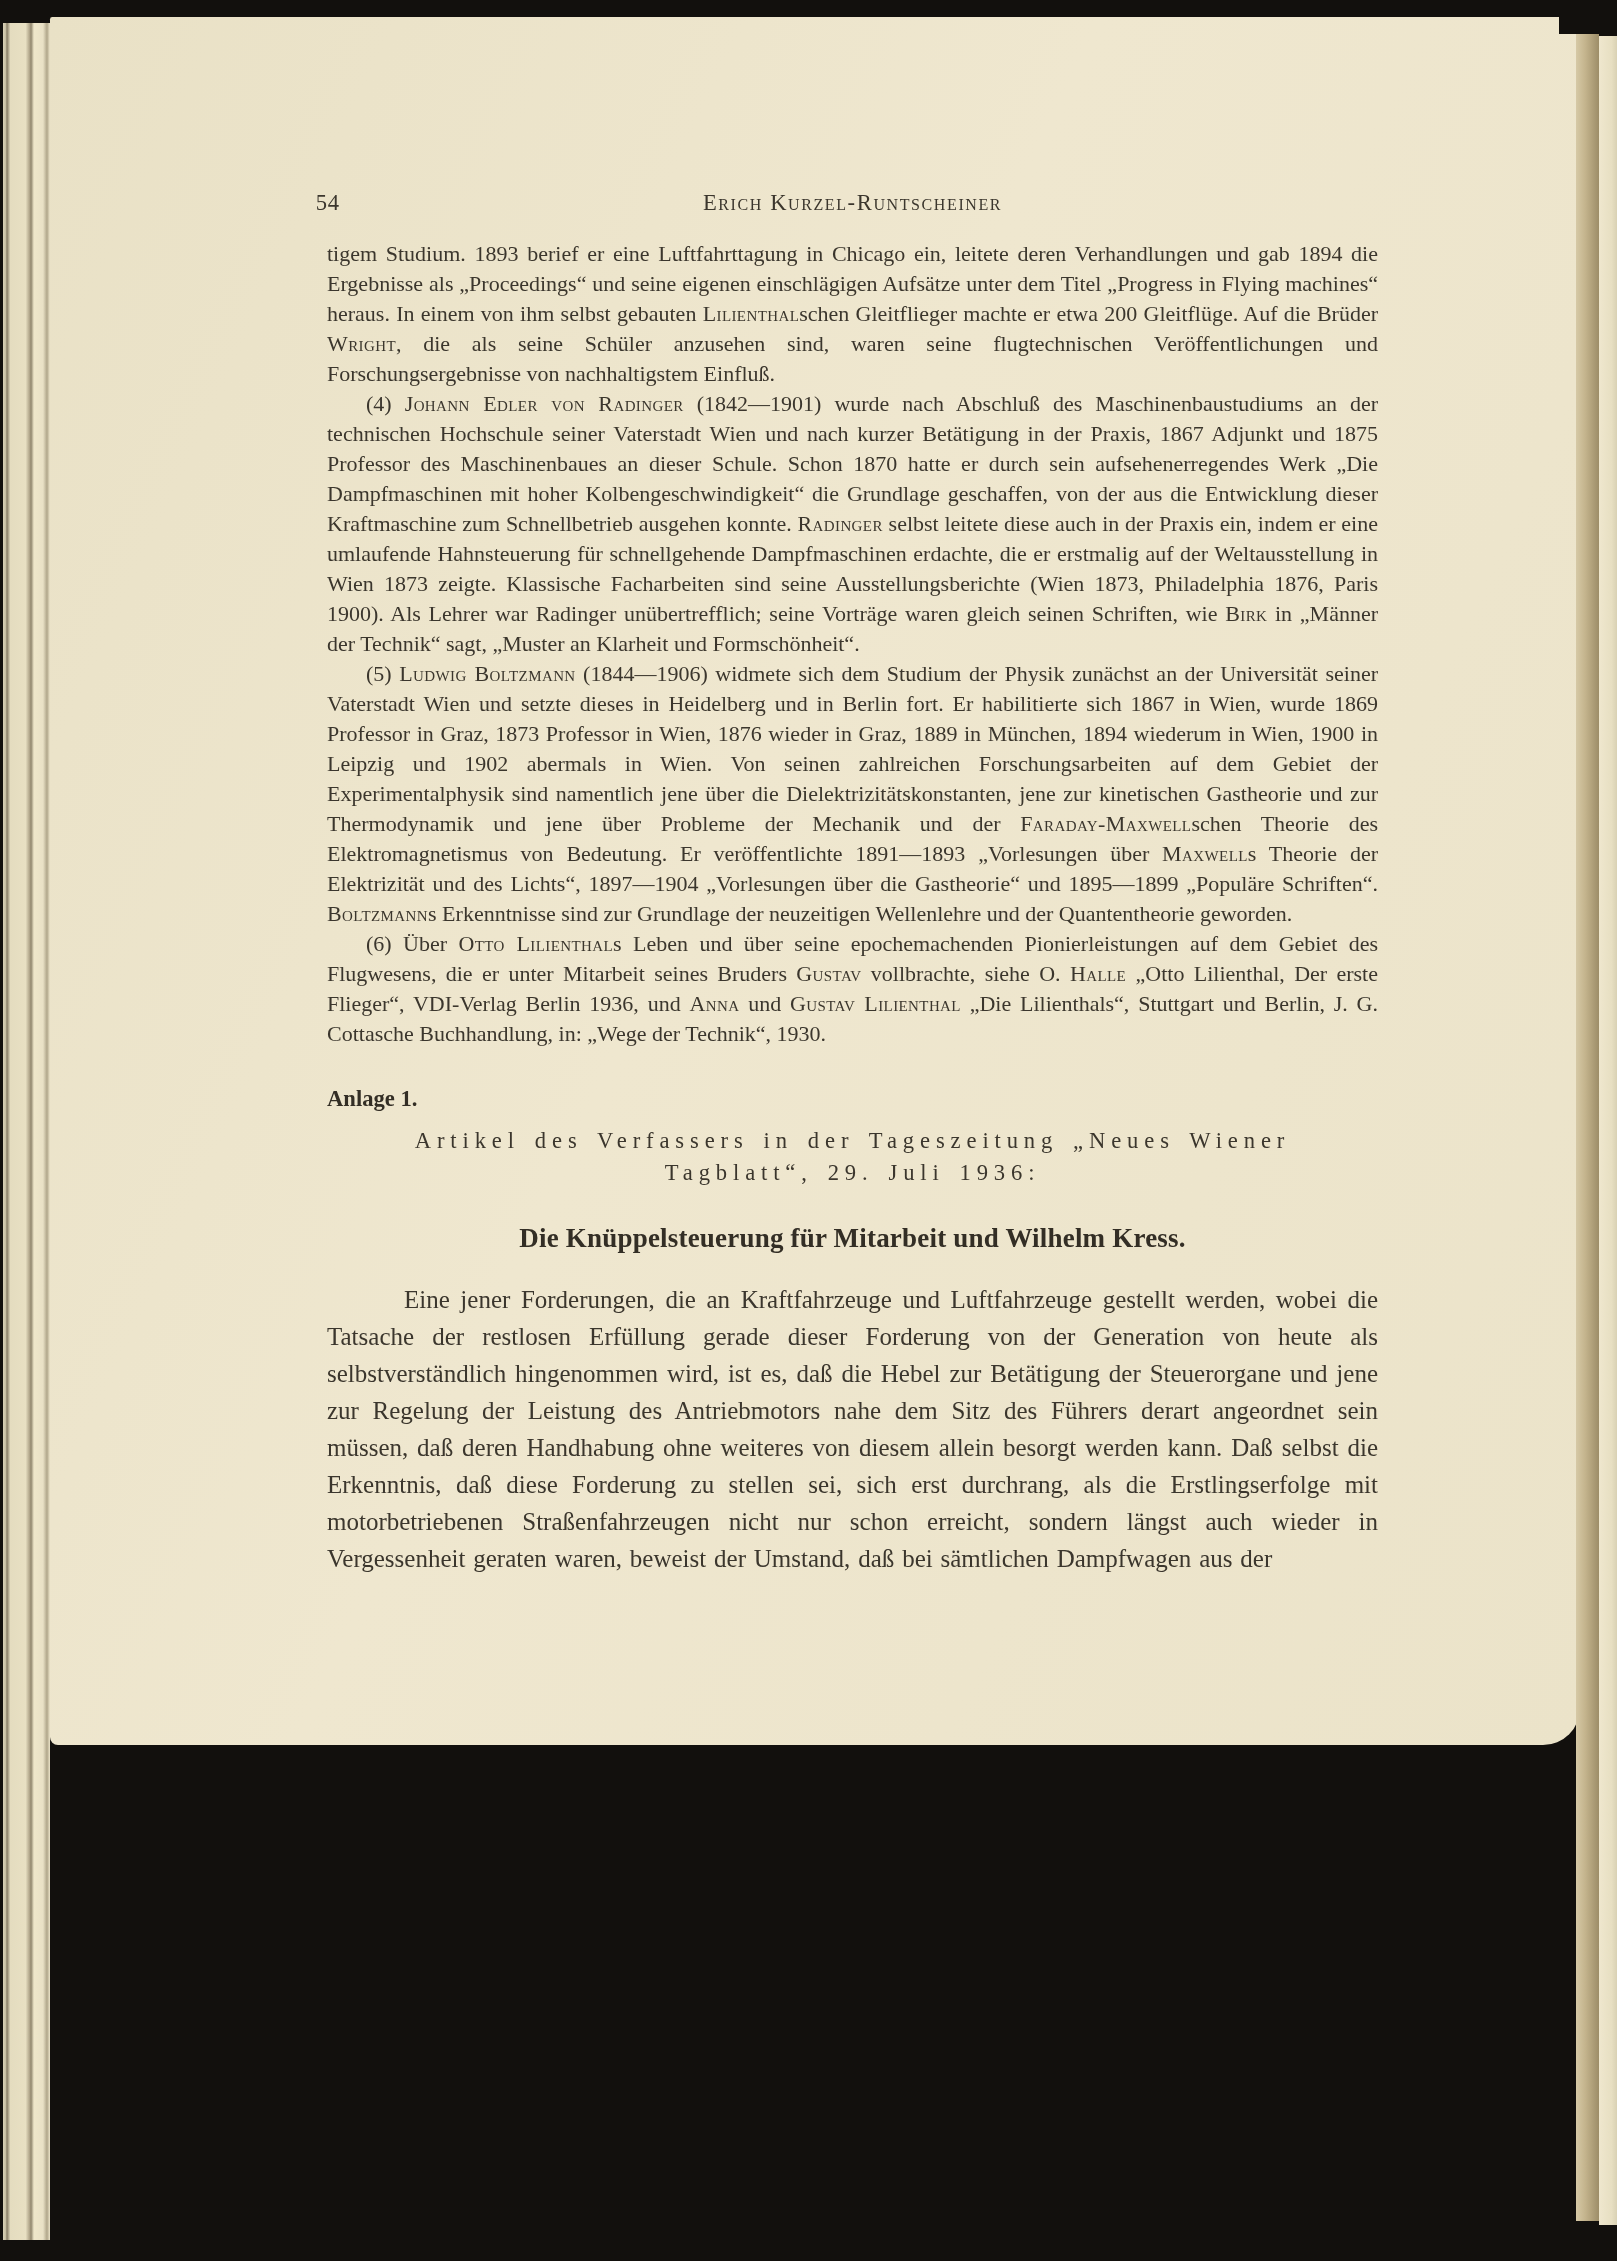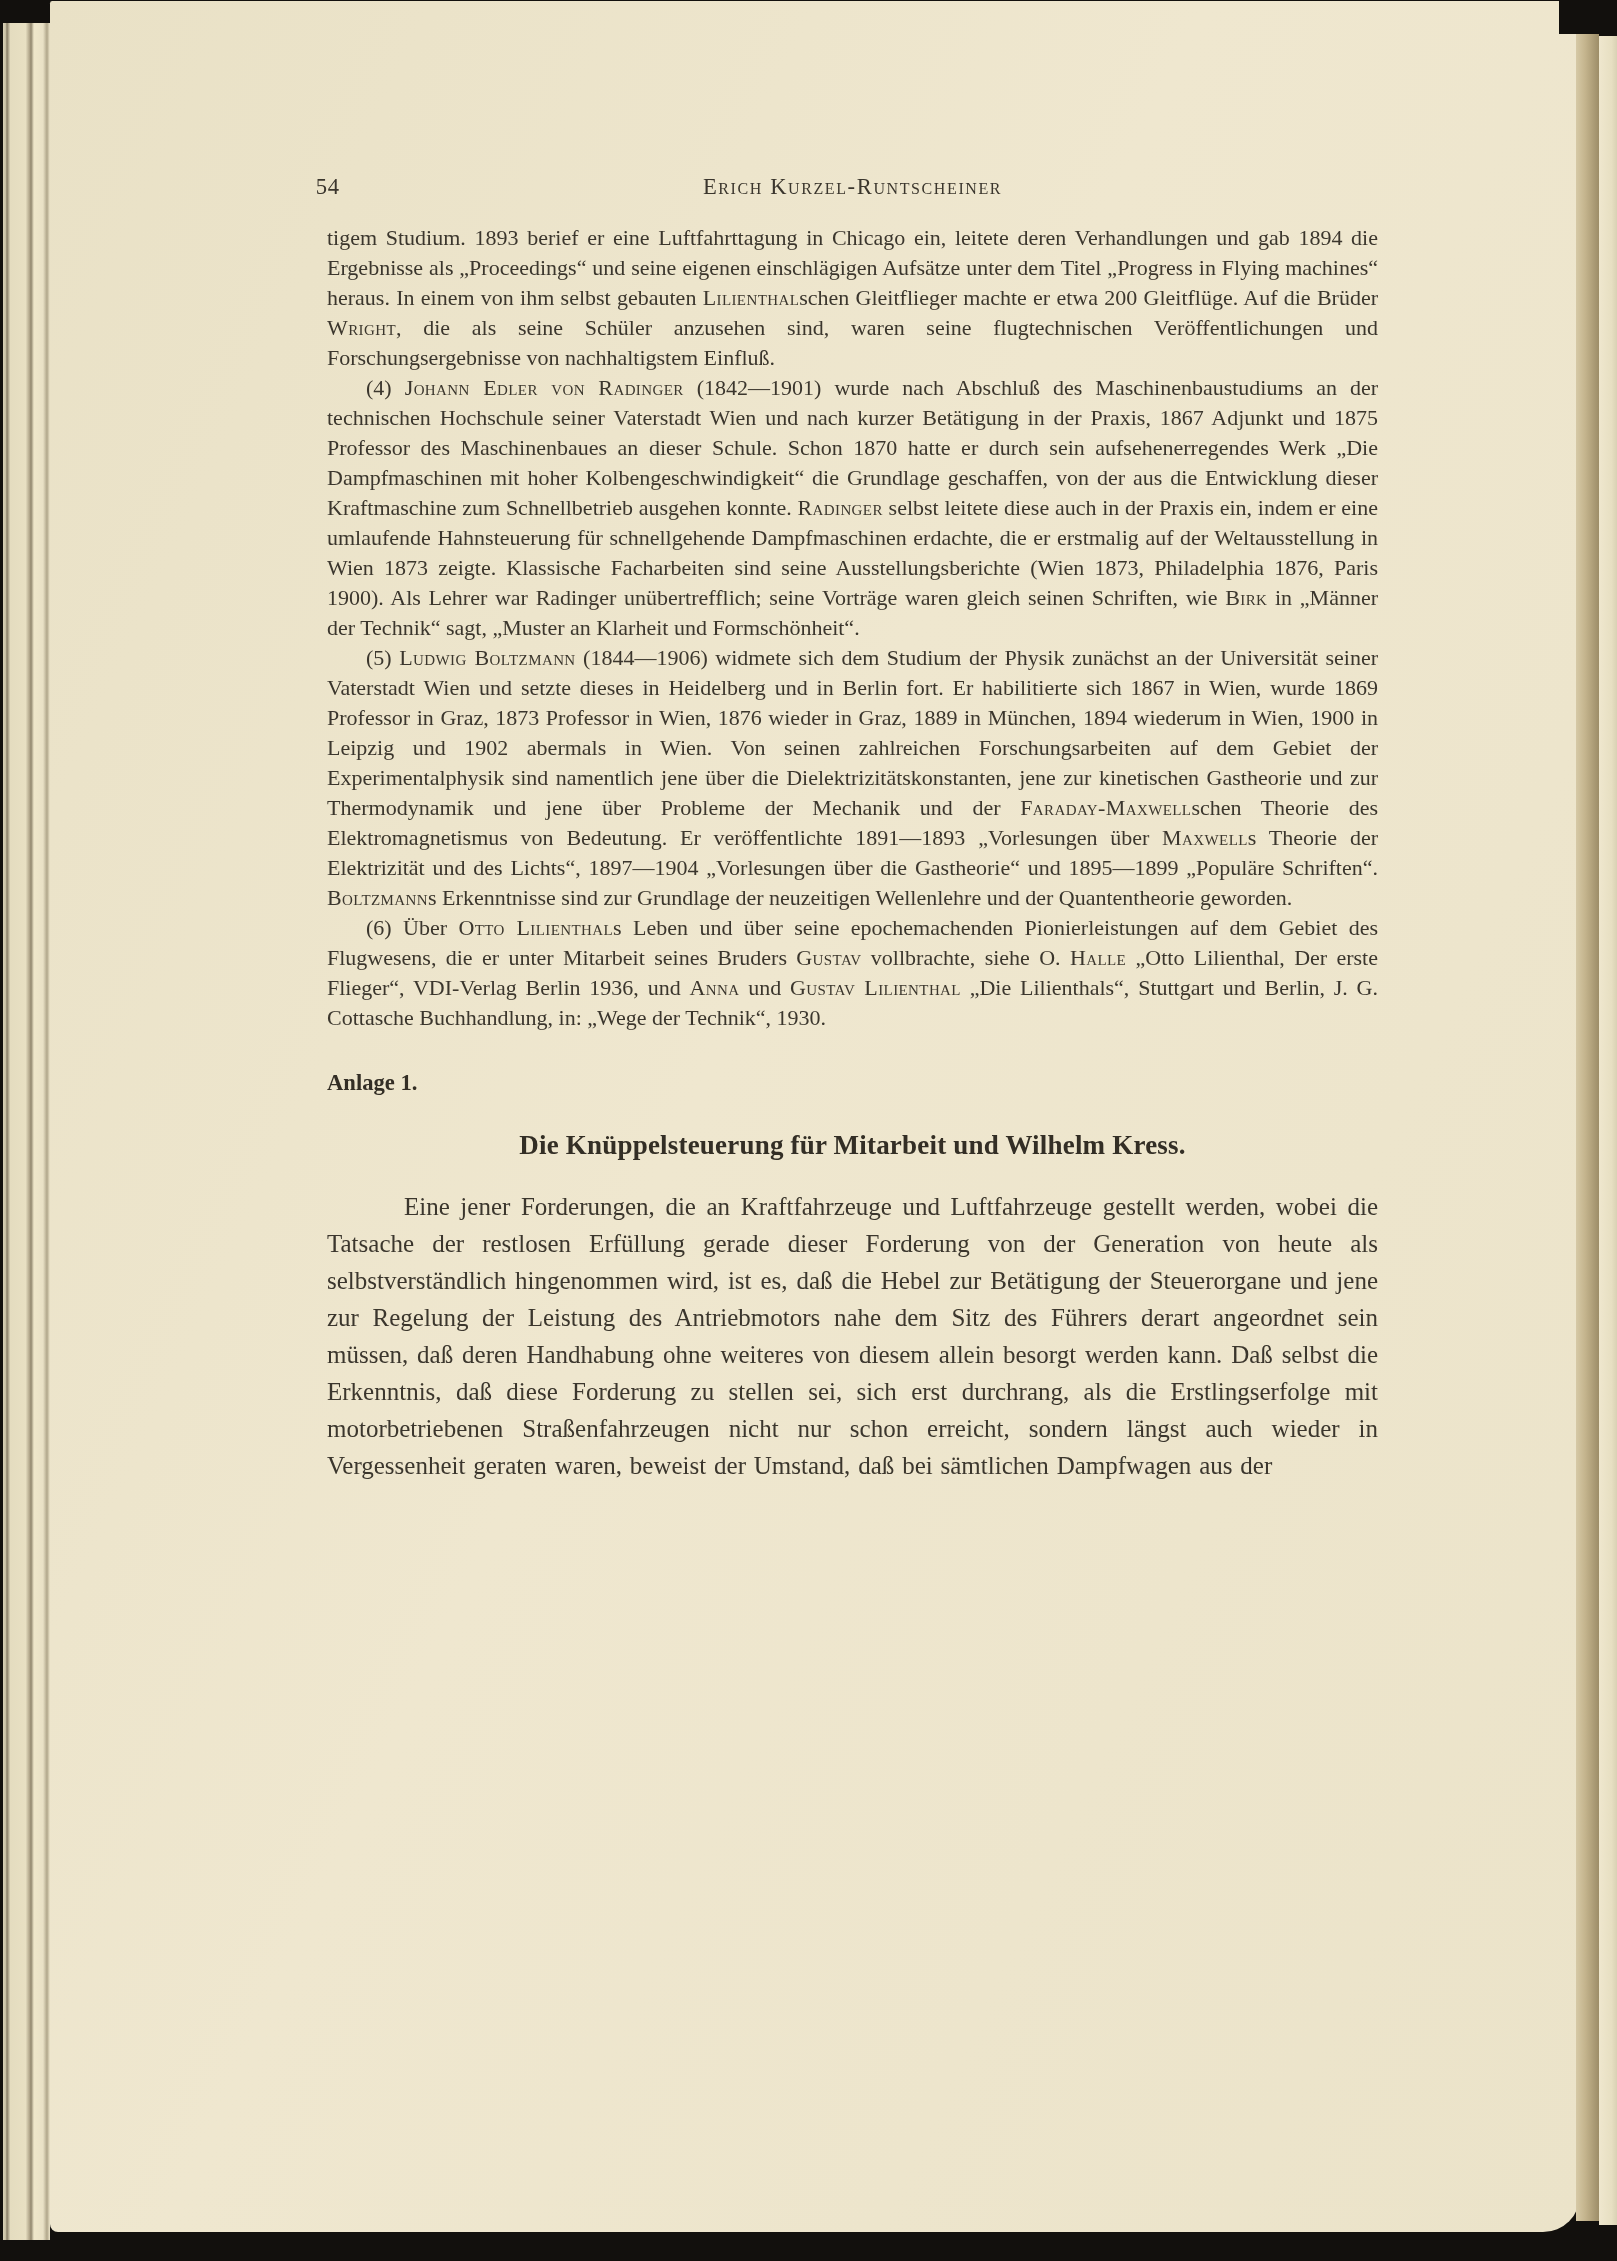--- a/index.html
+++ b/index.html
@@ -11,21 +11,21 @@
   
   .edges-left{
     position:absolute;left:3.2px;top:22.6px;bottom:21px;width:47px;
     background:linear-gradient(90deg,
       #d8d0b5 0px,#cbc3a7 2.4px,#877d66 4px,#e4dcbf 7.3px,
       #e8e0c3 22.6px,#a99e83 27px,#8f856c 28px,#efe7ca 31px,
       #e9e1c6 40px,#b0a68a 44px,#eee6cb 47px);
   }
   
   .page{
-    position:absolute;left:50px;top:1px;width:1530px;height:2231px;
+    position:absolute;left:50px;top:17px;width:1530px;height:1728px;
     background:linear-gradient(115deg,#e9e1c6 0%,#efe7cf 45%,#ebe3c9 100%);
     border-radius:2.4px 2.4px 37px 8px;
   }
   
   .gutter{
     position:absolute;right:18px;top:32px;bottom:40px;width:22.6px;
     background:linear-gradient(90deg,#d6c9a6 0%,#c4b48d 40%,#9d8d68 100%);
   }
   .next-page-edge{
     position:absolute;right:0;top:36px;bottom:36px;width:18px;
@@ -85,20 +85,24 @@
 
     <div class="footnotes">
         <p class="no-indent"><span>tigem Studium. 1893 berief er eine Luftfahrttagung in Chicago ein, leitete deren Verhandlungen und gab 1894 die Ergebnisse als „Proceedings“ und seine eigenen einschlägigen Aufsätze unter dem Titel „Progress in Flying machines“ heraus. In einem von ihm selbst gebauten </span><span class="sc">Lilienthal</span><span>schen Gleitflieger machte er etwa 200 Gleitflüge. Auf die Brüder </span><span class="sc">Wright</span><span>, die als seine Schüler anzusehen sind, waren seine flugtechnischen Veröffentlichungen und Forschungsergebnisse von nachhaltigstem Einfluß.</span></p>
         <p><span>(4) </span><span class="sc">Johann Edler von Radinger</span><span> (1842—1901) wurde nach Abschluß des Maschinenbaustudiums an der technischen Hochschule seiner Vaterstadt Wien und nach kurzer Betätigung in der Praxis, 1867 Adjunkt und 1875 Professor des Maschinenbaues an dieser Schule. Schon 1870 hatte er durch sein aufsehenerregendes Werk „Die Dampfmaschinen mit hoher Kolbengeschwindigkeit“ die Grundlage geschaffen, von der aus die Entwicklung dieser Kraftmaschine zum Schnellbetrieb ausgehen konnte. </span><span class="sc">Radinger</span><span> selbst leitete diese auch in der Praxis ein, indem er eine umlaufende Hahnsteuerung für schnellgehende Dampfmaschinen erdachte, die er erstmalig auf der Weltausstellung in Wien 1873 zeigte. Klassische Facharbeiten sind seine Ausstellungsberichte (Wien 1873, Philadelphia 1876, Paris 1900). Als Lehrer war Radinger unübertrefflich; seine Vorträge waren gleich seinen Schriften, wie </span><span class="sc">Birk</span><span> in „Männer der Technik“ sagt, „Muster an Klarheit und Formschönheit“.</span></p>
         <p><span>(5) </span><span class="sc">Ludwig Boltzmann</span><span> (1844—1906) widmete sich dem Studium der Physik zunächst an der Universität seiner Vaterstadt Wien und setzte dieses in Heidelberg und in Berlin fort. Er habilitierte sich 1867 in Wien, wurde 1869 Professor in Graz, 1873 Professor in Wien, 1876 wieder in Graz, 1889 in München, 1894 wiederum in Wien, 1900 in Leipzig und 1902 abermals in Wien. Von seinen zahlreichen Forschungsarbeiten auf dem Gebiet der Experimentalphysik sind namentlich jene über die Dielektrizitätskonstanten, jene zur kinetischen Gastheorie und zur Thermodynamik und jene über Probleme der Mechanik und der </span><span class="sc">Faraday-Maxwell</span><span>schen Theorie des Elektromagnetismus von Bedeutung. Er veröffentlichte 1891—1893 „Vorlesungen über </span><span class="sc">Maxwell</span><span>s Theorie der Elektrizität und des Lichts“, 1897—1904 „Vorlesungen über die Gastheorie“ und 1895—1899 „Populäre Schriften“. </span><span class="sc">Boltzmann</span><span>s Erkenntnisse sind zur Grundlage der neuzeitigen Wellenlehre und der Quantentheorie geworden.</span></p>
         <p><span>(6) Über </span><span class="sc">Otto Lilienthal</span><span>s Leben und über seine epochemachenden Pionierleistungen auf dem Gebiet des Flugwesens, die er unter Mitarbeit seines Bruders </span><span class="sc">Gustav</span><span> vollbrachte, siehe O. </span><span class="sc">Halle</span><span> „Otto Lilienthal, Der erste Flieger“, VDI-Verlag Berlin 1936, und </span><span class="sc">Anna</span><span> und </span><span class="sc">Gustav Lilienthal</span><span> „Die Lilienthals“, Stuttgart und Berlin, J. G. Cottasche Buchhandlung, in: „Wege der Technik“, 1930.</span></p>
       </div>
 
     <div class="anlage-label">Anlage 1.</div>
 
+    <div class="anlage-subtitle">
+      <div>Artikel des Verfassers in der Tageszeitung „Neues Wiener</div>
+      <div>Tagblatt“, 29. Juli 1936:</div>
+    </div>
 
     <div class="article-heading">Die Knüppelsteuerung für Mitarbeit und Wilhelm Kress.</div>
 
     <div class="article">
       <p>Eine jener Forderungen, die an Kraftfahrzeuge und Luftfahrzeuge gestellt werden, wobei die Tatsache der restlosen Erfüllung gerade dieser Forderung von der Generation von heute als selbstverständlich hingenommen wird, ist es, daß die Hebel zur Betätigung der Steuerorgane und jene zur Regelung der Leistung des Antriebmotors nahe dem Sitz des Führers derart angeordnet sein müssen, daß deren Handhabung ohne weiteres von diesem allein besorgt werden kann. Daß selbst die Erkenntnis, daß diese Forderung zu stellen sei, sich erst durchrang, als die Erstlingserfolge mit motorbetriebenen Straßenfahrzeugen nicht nur schon erreicht, sondern längst auch wieder in Vergessenheit geraten waren, beweist der Umstand, daß bei sämtlichen Dampfwagen aus der</p>
     </div>
 
   </div>
 </div>
 

